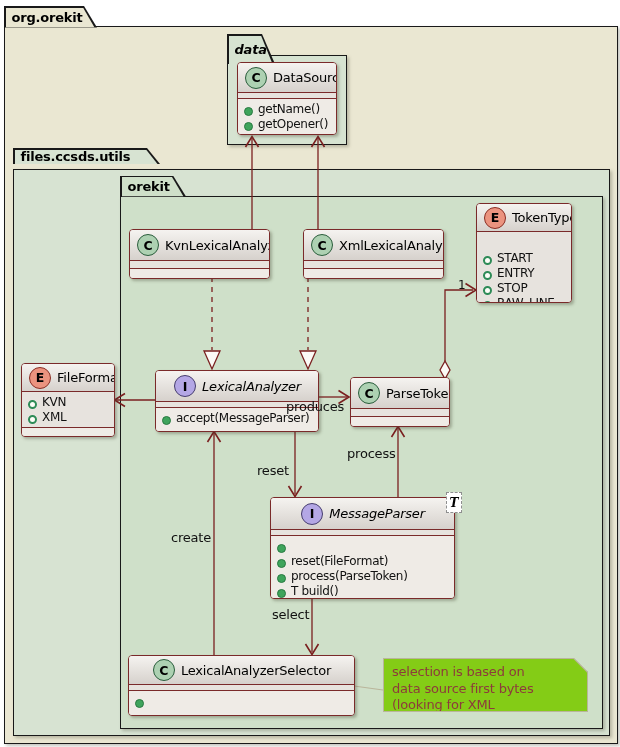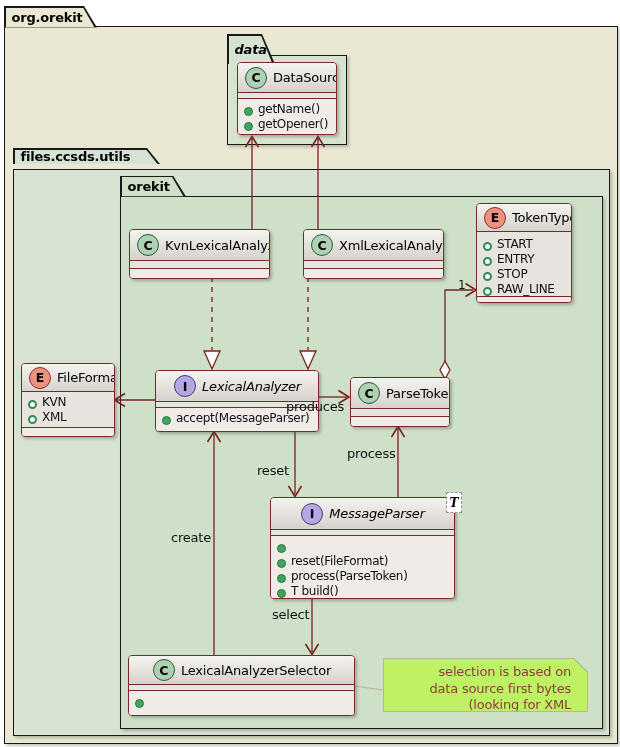--- a/index.html
+++ b/index.html
@@ -42,22 +42,22 @@
           display:flex; align-items:center; justify-content:center;
           font-family:"DejaVu Serif", serif; font-style:italic; font-weight:bold;
           font-size:12px; color:#000; }
 
   
   .note-outer { position:absolute; background:#b9b59b; z-index:9;
                 clip-path:polygon(0 0, calc(100% - 14px) 0, 100% 14px, 100% 100%, 0 100%);
                 box-shadow:2px 2px 3px rgba(70,70,50,.3); }
   .note-inner { position:absolute; inset:1px;
                 clip-path:polygon(0 0, calc(100% - 13.5px) 0, 100% 13.5px, 100% 100%, 0 100%);
-                background:#bef264; padding:5px 16px 0 8px;
-                font-size:13px; line-height:16.5px; color:#8d3b3b; letter-spacing:-0.2px;text-align:right; }
+                background:#84cc16; padding:5px 16px 0 8px;
+                font-size:13px; line-height:16.5px; color:#8d3b3b; letter-spacing:-0.2px; }
 
   
   .elabel { position:absolute; font-size:13px; color:#111; z-index:20; white-space:nowrap; letter-spacing:-0.2px; }
   .mult { font-size:12px; }
 
   svg.overlay { position:absolute; left:0; top:0; z-index:5; pointer-events:none; }
 </style>
 </head>
 <body>
 
@@ -162,21 +162,21 @@
     </div>
     <div class="ufields" style="height:7px;"></div>
     <div class="umethods"></div>
   </div>
 
   <div class="ubox" style="left:476px; top:203px; width:94px; height:98px;">
     <div class="utitle" style="height:27px;">
       <span class="badge badge-e">E</span>
       <span class="uname">TokenType</span>
     </div>
-    <div class="ufields" style="height:60px; padding-top:4px;">
+    <div class="ufields" style="height:60px; padding-top:18px;">
       <div class="member">
           <span class="dot dot-f"></span>
           <span>START</span>
         </div>
       <div class="member">
           <span class="dot dot-f"></span>
           <span>ENTRY</span>
         </div>
       <div class="member">
           <span class="dot dot-f"></span>

